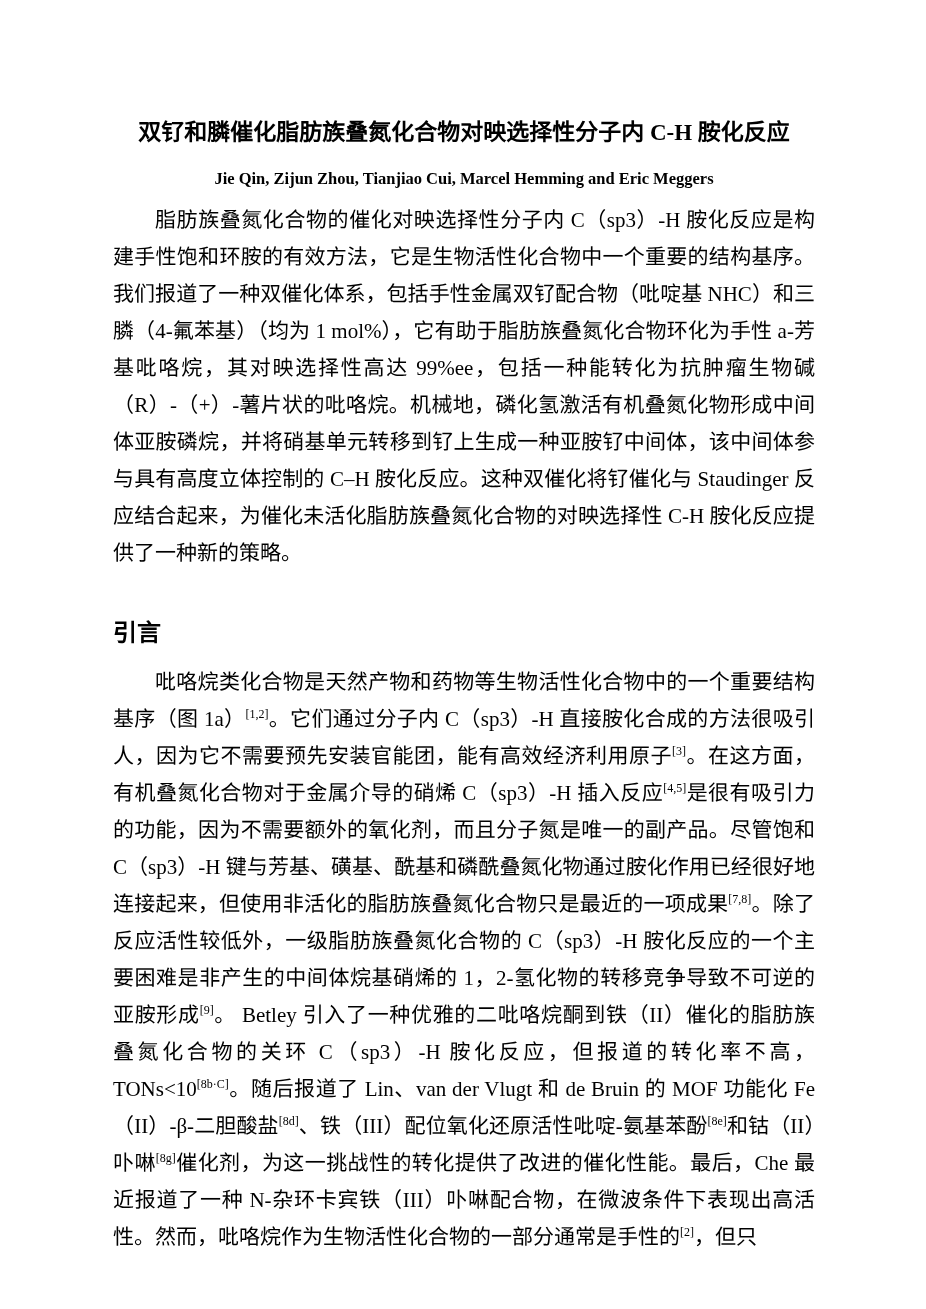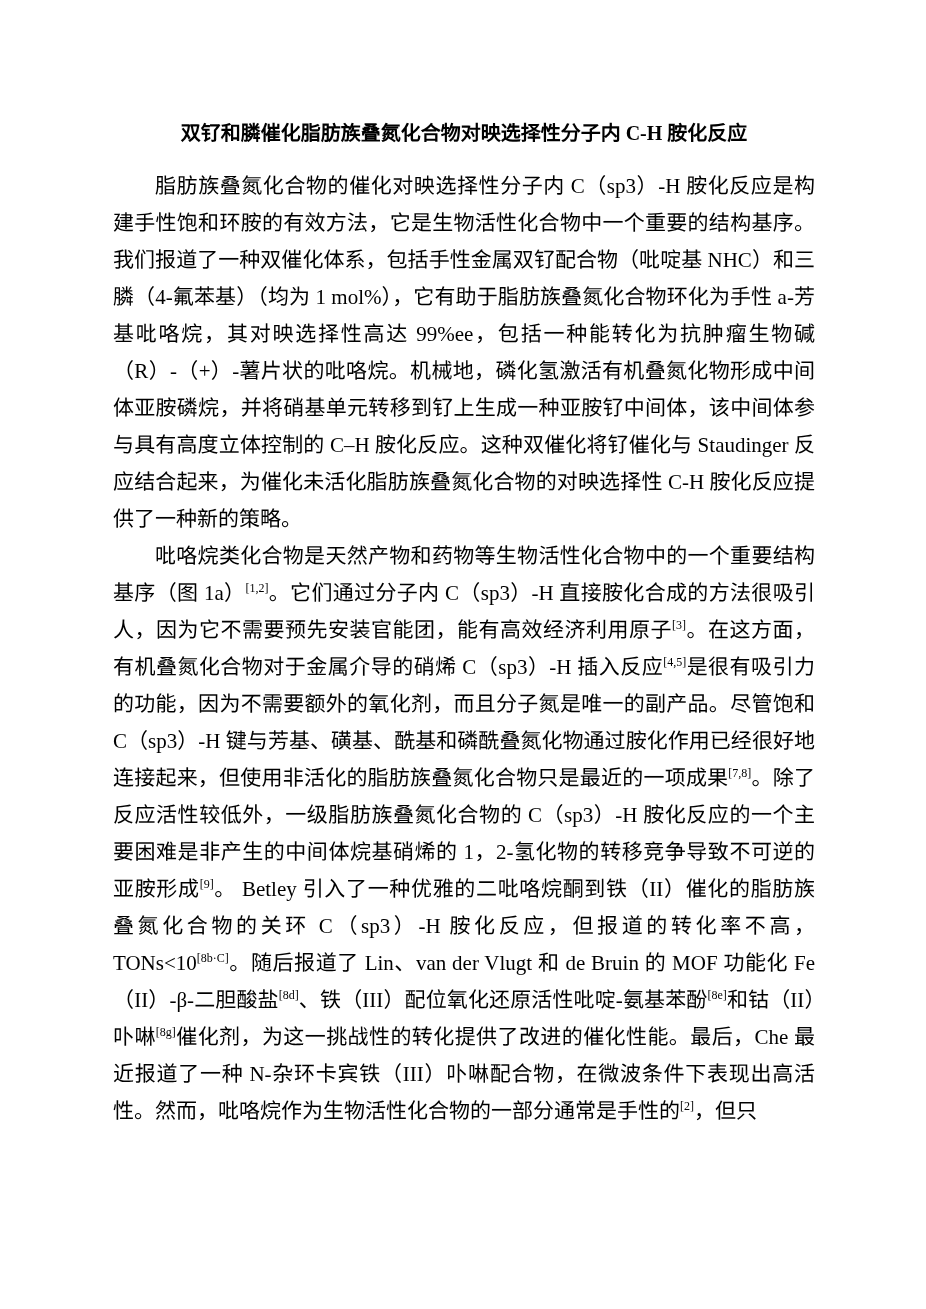--- a/index.html
+++ b/index.html
@@ -15,21 +15,21 @@
     background: #ffffff;
     box-sizing: border-box;
     padding: 116px 111px 0 113px;
     color: #000000;
     font-family: "Liberation Serif", "DejaVu Serif", serif;
     overflow: hidden;
   }
   .paper-title {
     font-family: "Liberation Serif", "DejaVu Serif", serif;
     font-weight: bold;
-    font-size: 20px;
+    font-size: 23px;
     line-height: 34px;
     text-align: center;
     margin: 0 0 18px 0;
   }
   .authors-line {
     font-family: "Liberation Serif", "DejaVu Serif", serif;
     font-weight: bold;
     font-size: 16.5px;
     line-height: 22px;
     text-align: center;
@@ -55,18 +55,20 @@
     line-height: 0;
     vertical-align: super;
   }
 </style>
 </head>
 <body>
 
 <div class="page">
   <h1 class="paper-title">双钌和膦催化脂肪族叠氮化合物对映选择性分子内 C-H 胺化反应</h1>
 
+  <div class="authors-line">Jie Qin, Zijun Zhou, Tianjiao Cui, Marcel Hemming and Eric Meggers</div>
 
   <p class="body-par"><span>脂肪族叠氮化合物的催化对映选择性分子内 C（sp3）-H 胺化反应是构建手性饱和环胺的有效方法，它是生物活性化合物中一个重要的结构基序。我们报道了一种双催化体系，包括手性金属双钌配合物（吡啶基 NHC）和三膦（4-氟苯基）（均为 1 mol%），它有助于脂肪族叠氮化合物环化为手性 a-芳基吡咯烷，其对映选择性高达 99%ee，包括一种能转化为抗肿瘤生物碱（R）-（+）-薯片状的吡咯烷。机械地，磷化氢激活有机叠氮化物形成中间体亚胺磷烷，并将硝基单元转移到钌上生成一种亚胺钌中间体，该中间体参与具有高度立体控制的 C–H 胺化反应。这种双催化将钌催化与 Staudinger 反应结合起来，为催化未活化脂肪族叠氮化合物的对映选择性 C-H 胺化反应提供了一种新的策略。</span></p>
 
+  <h2 class="section-heading">引言</h2>
 
   <p class="body-par"><span>吡咯烷类化合物是天然产物和药物等生物活性化合物中的一个重要结构基序（图 1a）</span><sup>[1,2]</sup><span>。它们通过分子内 C（sp3）-H 直接胺化合成的方法很吸引人，因为它不需要预先安装官能团，能有高效经济利用原子</span><sup>[3]</sup><span>。在这方面，有机叠氮化合物对于金属介导的硝烯 C（sp3）-H 插入反应</span><sup>[4,5]</sup><span>是很有吸引力的功能，因为不需要额外的氧化剂，而且分子氮是唯一的副产品。尽管饱和 C（sp3）-H 键与芳基、磺基、酰基和磷酰叠氮化物通过胺化作用已经很好地连接起来，但使用非活化的脂肪族叠氮化合物只是最近的一项成果</span><sup>[7,8]</sup><span>。除了反应活性较低外，一级脂肪族叠氮化合物的 C（sp3）-H 胺化反应的一个主要困难是非产生的中间体烷基硝烯的 1，2-氢化物的转移竞争导致不可逆的亚胺形成</span><sup>[9]</sup><span>。 Betley 引入了一种优雅的二吡咯烷酮到铁（II）催化的脂肪族叠氮化合物的关环 C（sp3）-H 胺化反应，但报道的转化率不高，TONs&lt;10</span><sup>[8b·C]</sup><span>。随后报道了 Lin、van der Vlugt 和 de Bruin 的 MOF 功能化 Fe（II）-β-二胆酸盐</span><sup>[8d]</sup><span>、铁（III）配位氧化还原活性吡啶-氨基苯酚</span><sup>[8e]</sup><span>和钴（II）卟啉</span><sup>[8g]</sup><span>催化剂，为这一挑战性的转化提供了改进的催化性能。最后，Che 最近报道了一种 N-杂环卡宾铁（III）卟啉配合物，在微波条件下表现出高活性。然而，吡咯烷作为生物活性化合物的一部分通常是手性的</span><sup>[2]</sup><span>，但只</span></p>
 </div>
 
 </body></html>

